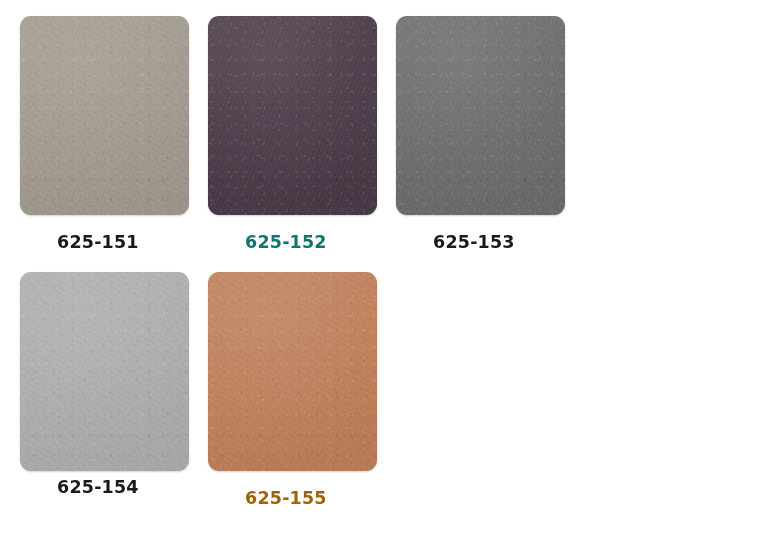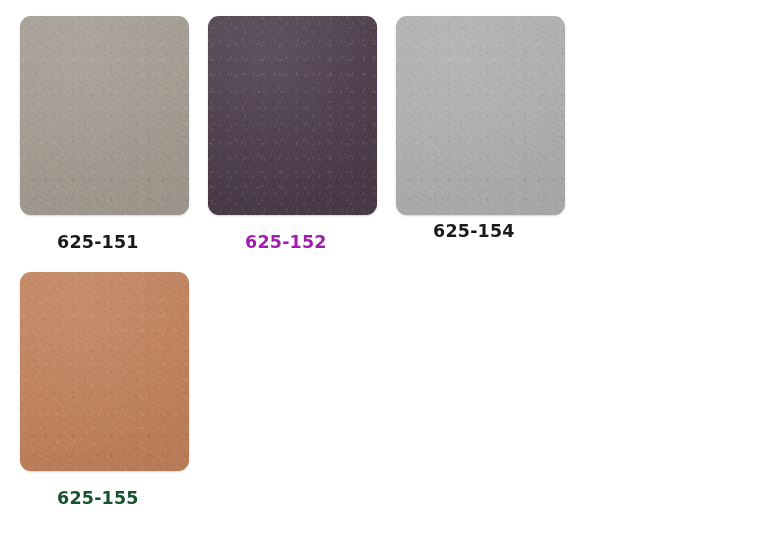--- a/index.html
+++ b/index.html
@@ -108,31 +108,39 @@
         <div class="sheen"></div>
       </div>
       <div class="swatch-label" style="color: rgb(26, 26, 26);">625-151</div>
     </div>
     <div class="swatch-cell">
       <div class="swatch-chip" style="background: rgb(75, 59, 72);">
         <div class="grain"></div>
         <div class="grain2"></div>
         <div class="sheen"></div>
       </div>
-      <div class="swatch-label" style="color: #a21caf;">625-152</div>
+      <div class="swatch-label" style="color: #0f766e;">625-152</div>
+    </div>
+    <div class="swatch-cell">
+      <div class="swatch-chip" style="background: rgb(108, 109, 111);">
+        <div class="grain"></div>
+        <div class="grain2"></div>
+        <div class="sheen"></div>
+      </div>
+      <div class="swatch-label" style="color: rgb(26, 26, 26);">625-153</div>
     </div>
     <div class="swatch-cell">
       <div class="swatch-chip" style="background: rgb(174, 174, 172);">
         <div class="grain"></div>
         <div class="grain2"></div>
         <div class="sheen"></div>
       </div>
       <div class="swatch-label" style="color: rgb(26, 26, 26); margin-top: 8px;">625-154</div>
     </div>
     <div class="swatch-cell">
       <div class="swatch-chip" style="background: rgb(192, 128, 90);">
         <div class="grain"></div>
         <div class="grain2"></div>
         <div class="sheen"></div>
       </div>
-      <div class="swatch-label" style="color: #14532d; margin-top: 19px;">625-155</div>
+      <div class="swatch-label" style="color: #a16207; margin-top: 19px;">625-155</div>
     </div>
   </div>
 
 </body></html>

